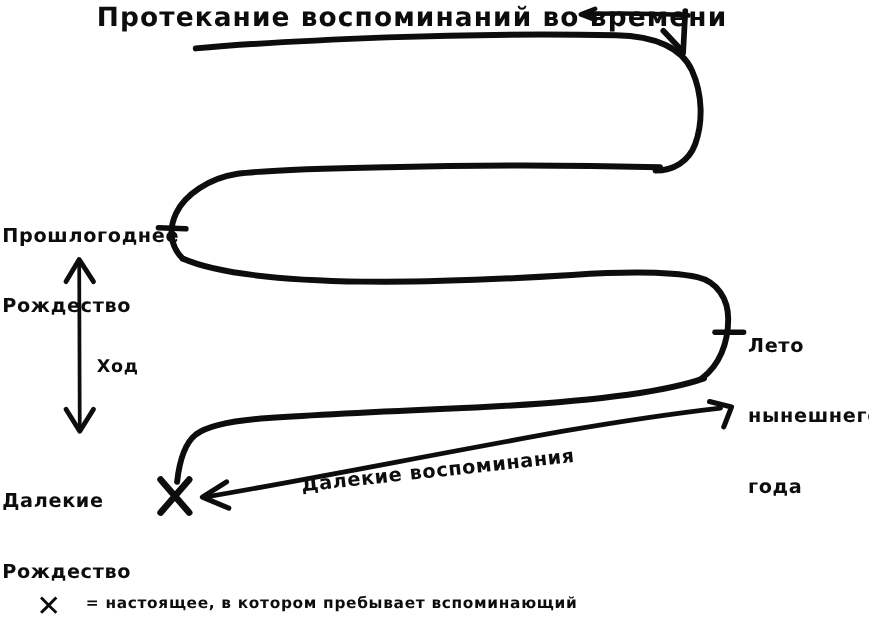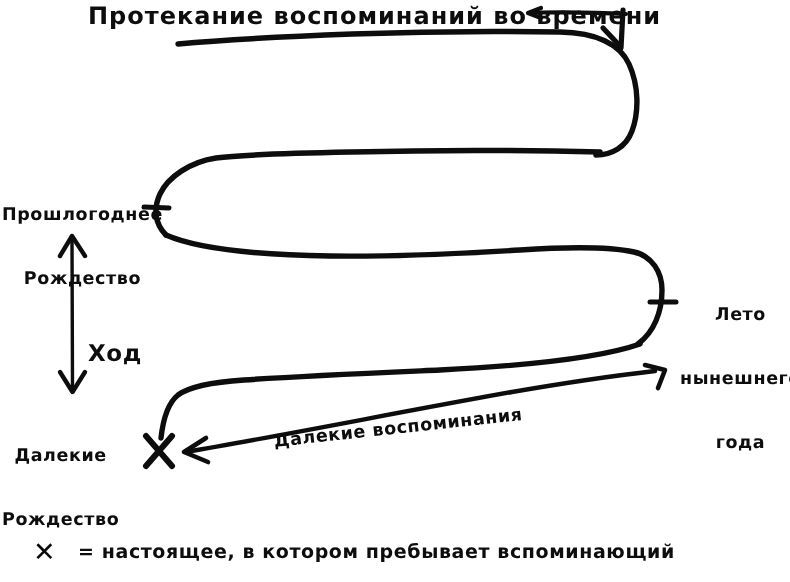--- a/index.html
+++ b/index.html
@@ -53,21 +53,21 @@
   #label-last-christmas {
     left: 2px;
     top: 162px;
     font-size: 17.5px;
     text-align: left;
   }
   
   #label-memory-flow {
     left: 88px;
     top: 284px;
-    font-size: 23px;
+    font-size: 16px;
   }
   
   #label-this-summer {
     left: 680px;
     top: 262px;
     font-size: 17.5px;
     text-align: left;
   }
   
   #label-this-christmas {
@@ -79,31 +79,31 @@
   #label-distant-memories {
     left: 273px;
     top: 432px;
     font-size: 17.5px;
     transform: rotate(-6.2deg);
   }
   
   #caption-legend {
     left: 78px;
     top: 541px;
-    font-size: 19px;
+    font-size: 14px;
   }
   #caption-x-glyph {
     position: absolute;
     left: 33px;
     top: 536px;
     font-size: 27px;
     font-weight: 700;
     font-family: "DejaVu Sans", sans-serif;
   }
-  .line { display: block; text-align: center; }
+  .line { display: block; }
 </style>
 </head>
 <body>
 
 <div id="diagram-root">
 
   <svg id="sketch" viewBox="0 0 790 582" xmlns="http://www.w3.org/2000/svg">
 
     <defs>
       <style>

